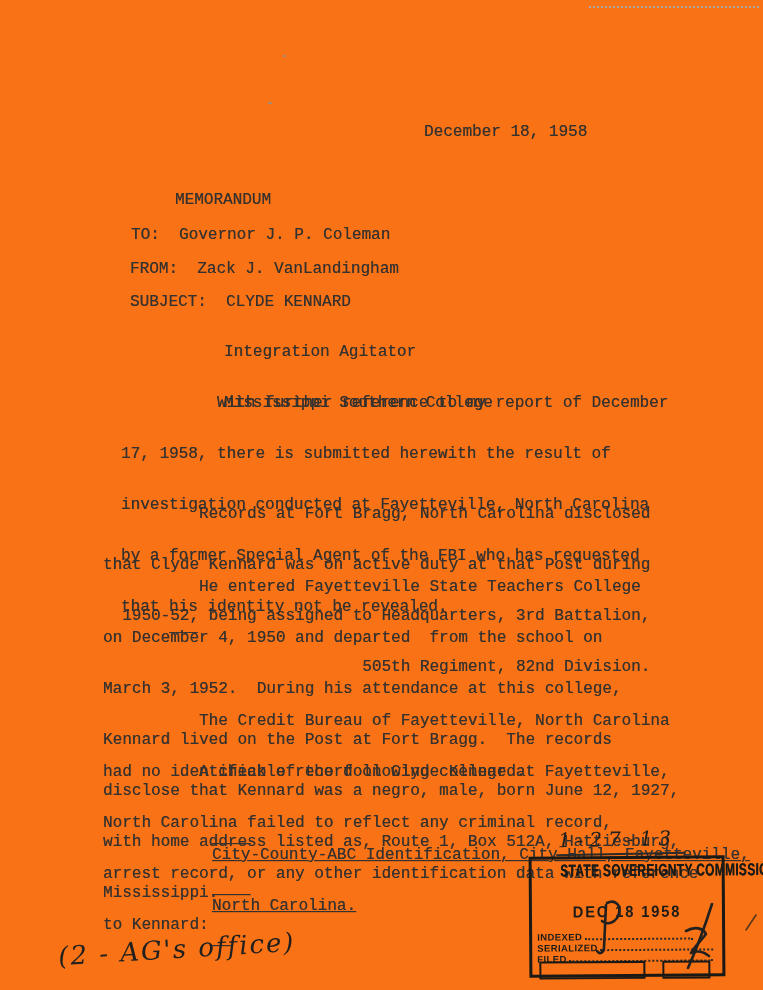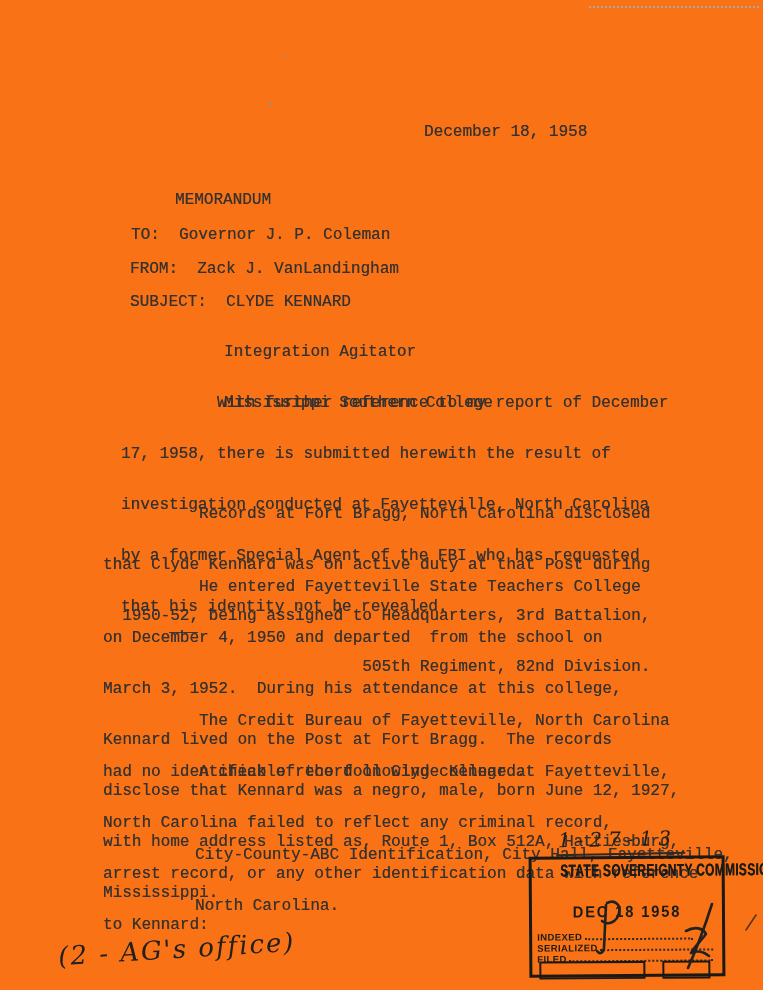--- a/index.html
+++ b/index.html
@@ -167,21 +167,21 @@
     <div class="line">had no identifiable record on Clyde Kennard.</div>
   </div>
 
   <div class="tw" style="left:103px; top:730px;">
     <div class="line">          A check of the following college at Fayetteville,</div>
     <div class="line">North Carolina failed to reflect any criminal record,</div>
     <div class="line">arrest record, or any other identification data with reference</div>
     <div class="line">to Kennard:</div>
   </div>
 
-  <div class="tw" style="left:195px; top:813px;">
+  <div class="tw" style="left:212px; top:813px;text-decoration:underline;">
     <div class="line">City-County-ABC Identification, City Hall, Fayetteville,</div>
     <div class="line">North Carolina.</div>
   </div>
 
   <div class="hand hand-docnum">1-27-13</div>
 
   <div class="stamp">
     <div class="stamp-title">STATE SOVEREIGNTY COMMISSION</div>
     <div class="stamp-date">DEC 18 1958</div>
     <div class="stamp-rows">

